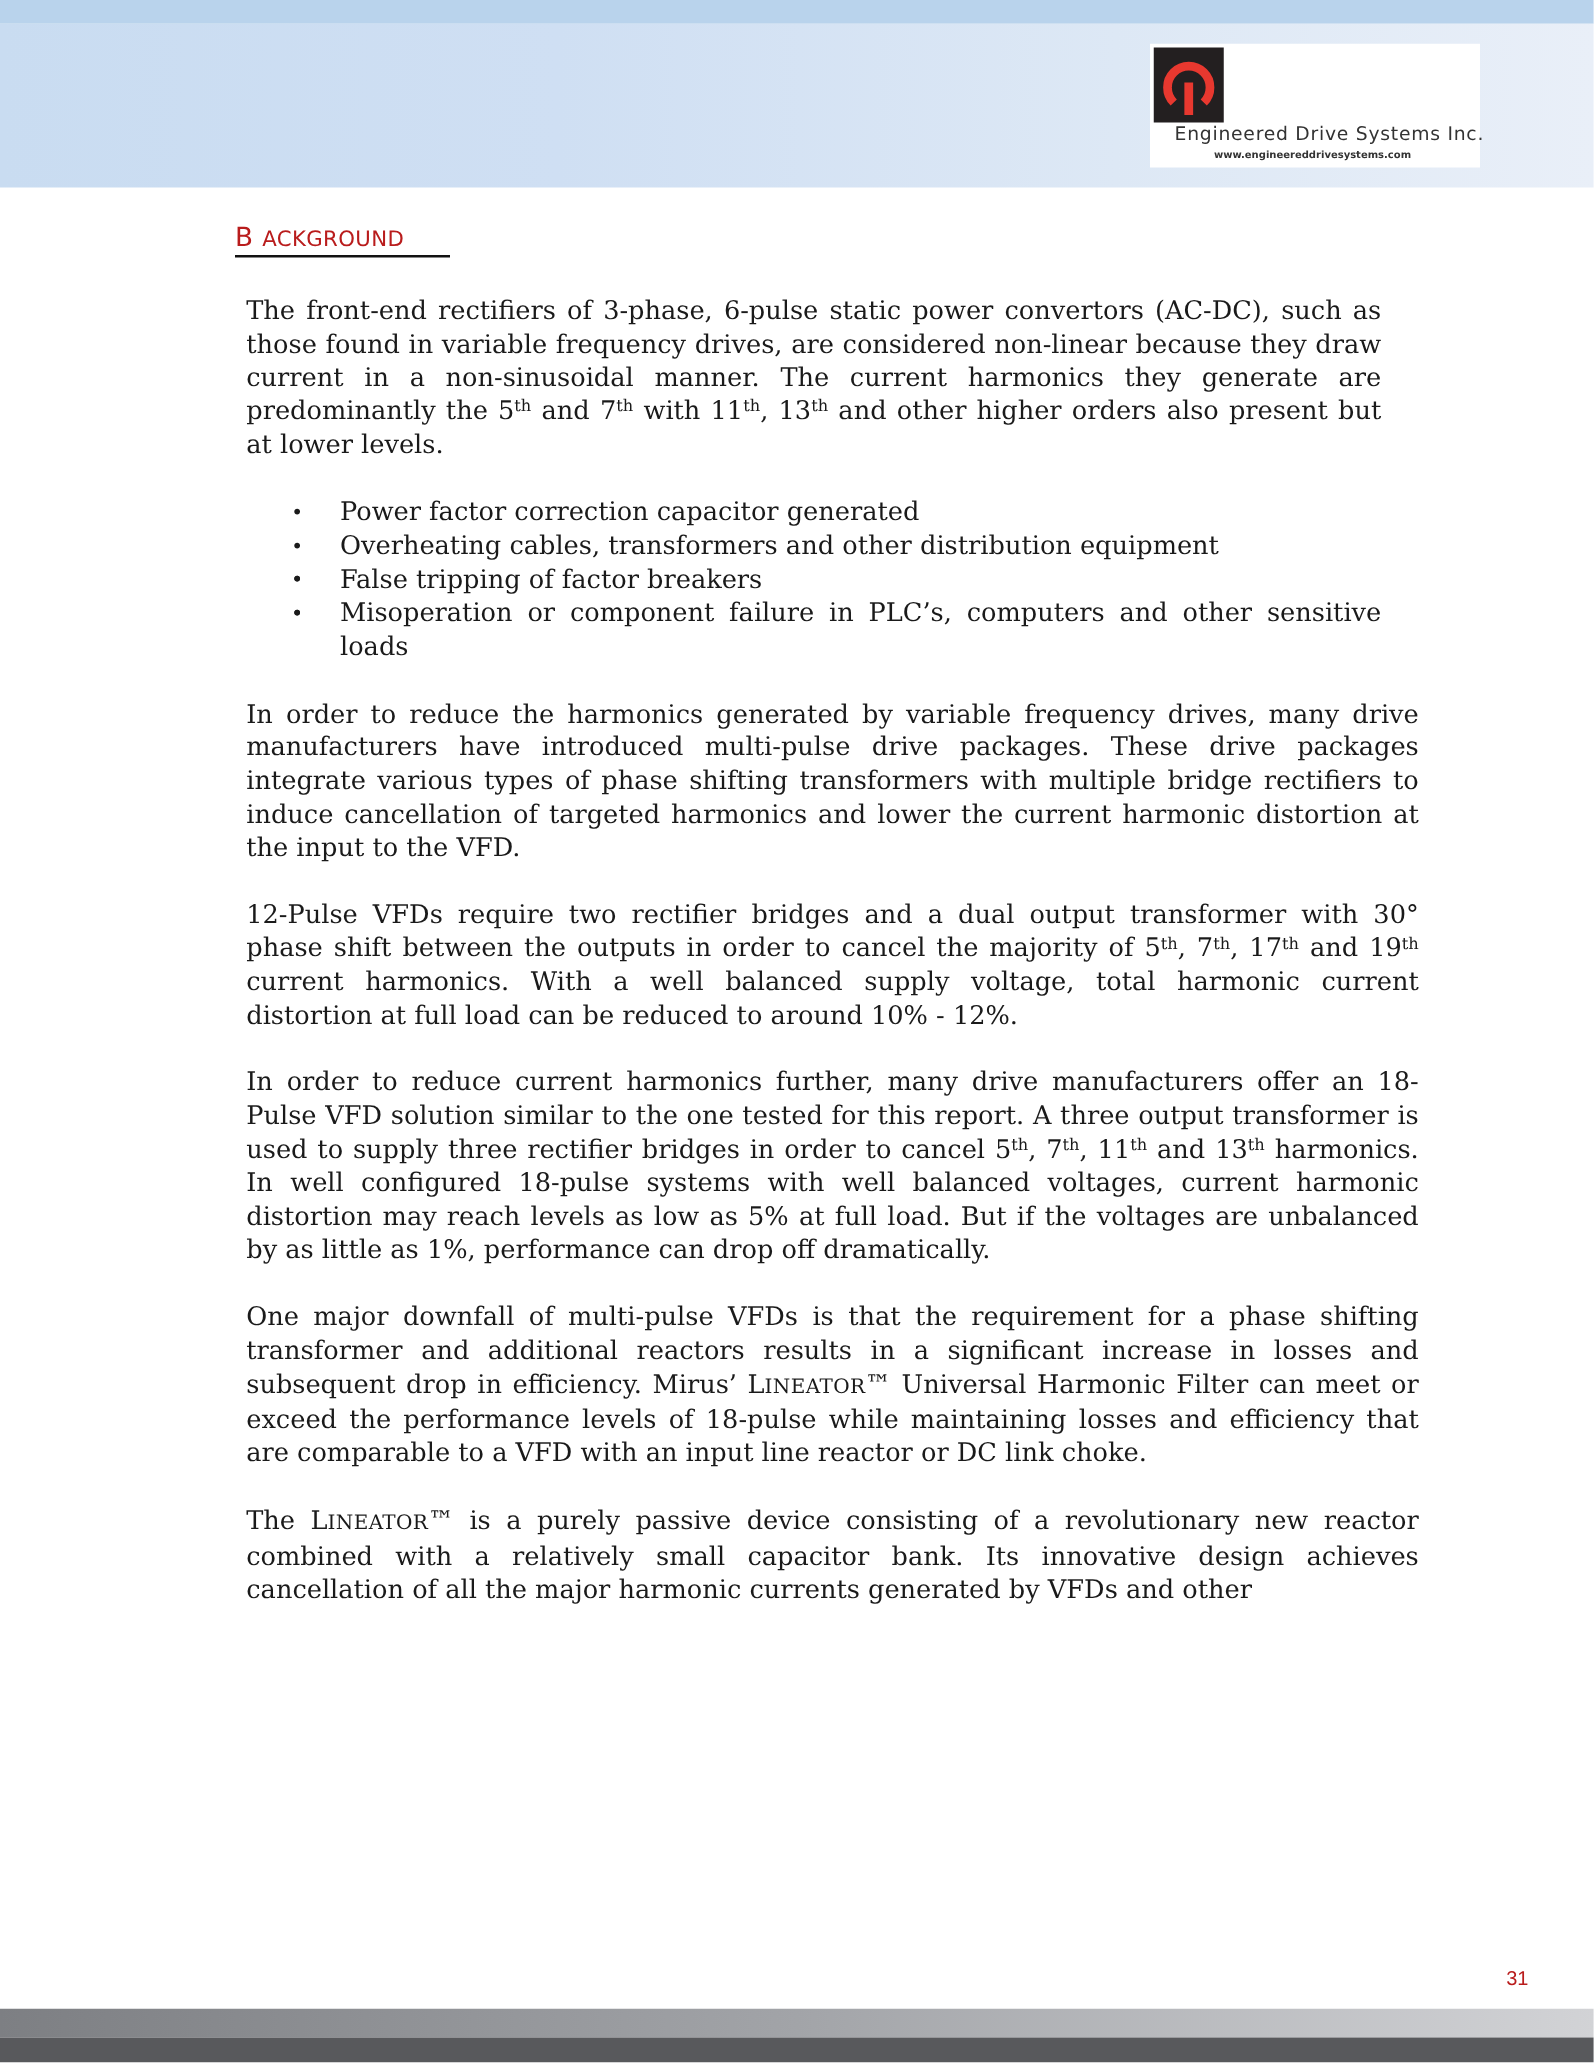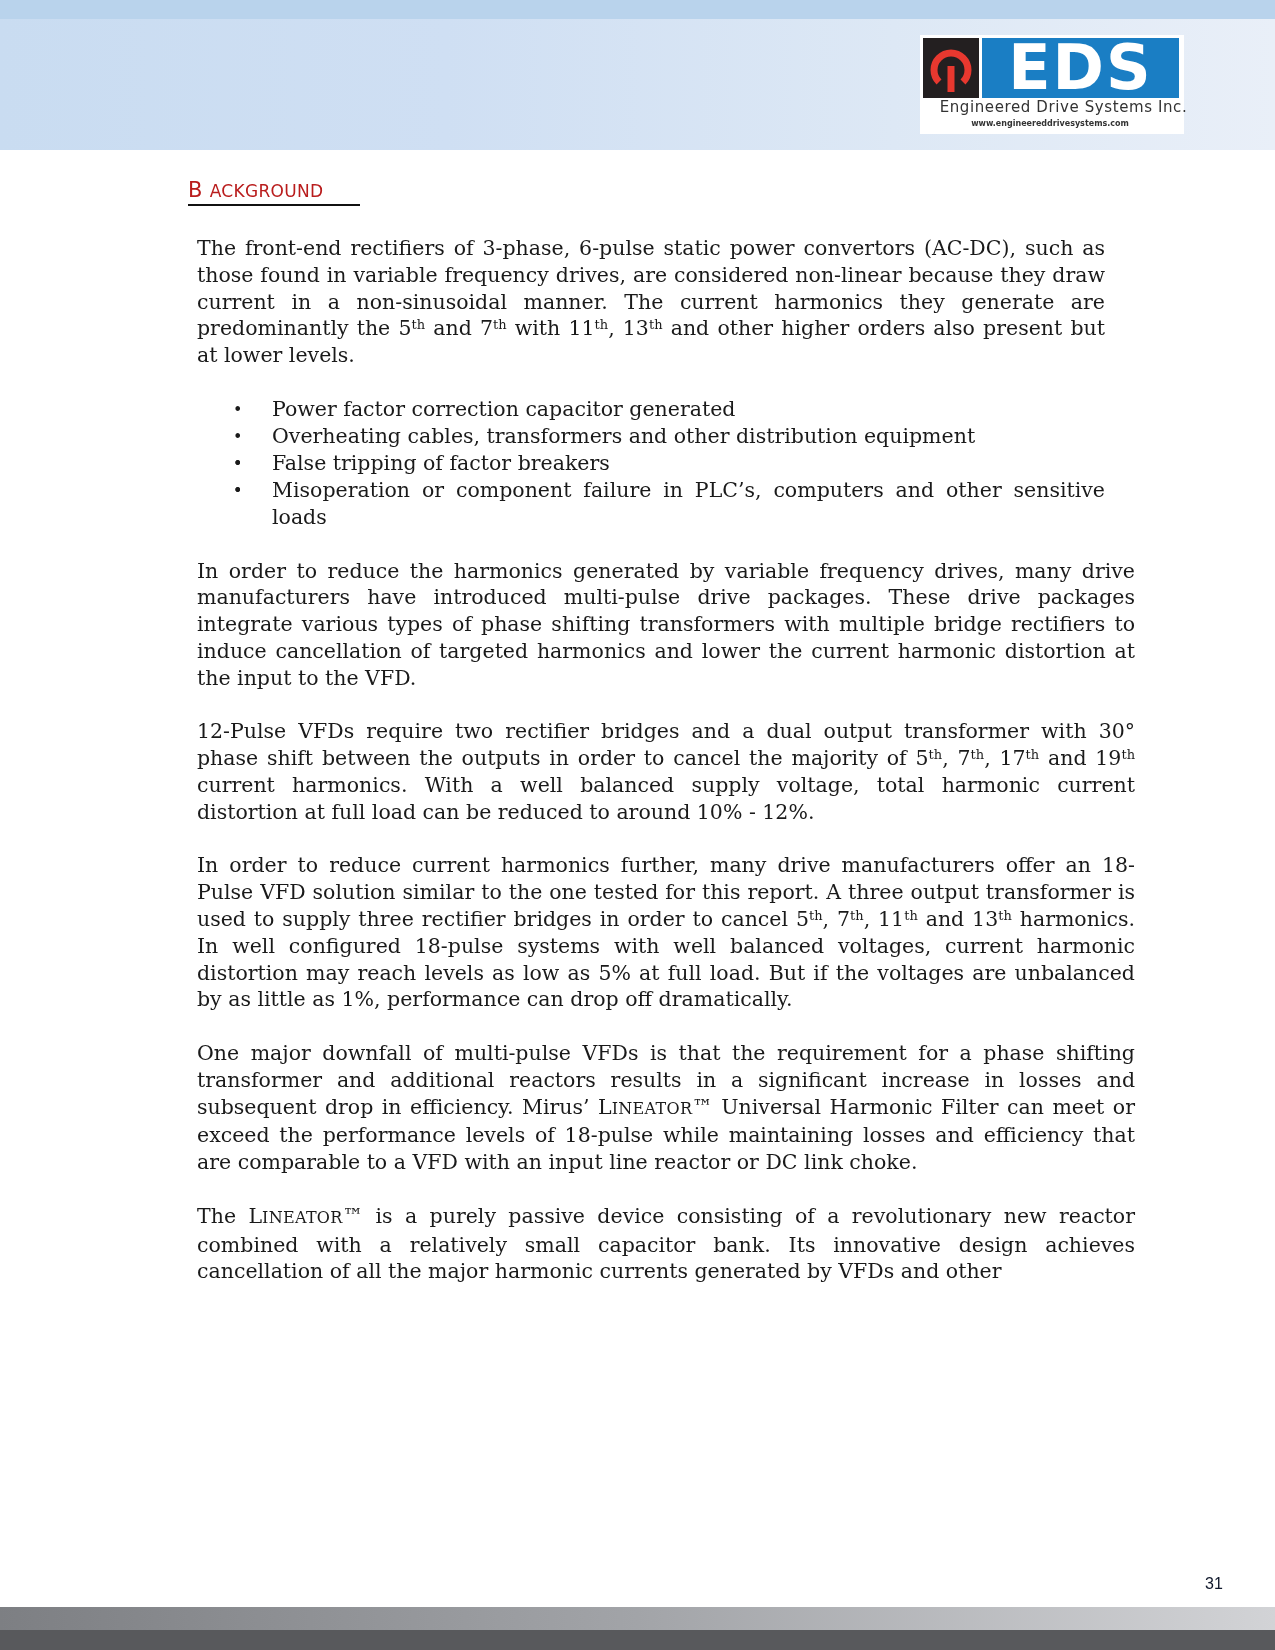--- a/index.html
+++ b/index.html
@@ -25,40 +25,37 @@
   .body-text { position:absolute; left:197px; top:235px; width:938px; font-size:20.5px; line-height:26.8px; }
   .body-text p { margin:0 0 26.8px 0; text-align:justify; }
   .body-text sup { font-size:13px; vertical-align:6px; line-height:0; }
   .body-text .sc { font-size:16px; letter-spacing:0.3px; }
   .bullets { list-style:none; margin:0; padding:0; }
   .bullets li { position:relative; padding-left:75px; text-align:justify; margin-right:30px; line-height:27px; }
   .bullets li .dot { position:absolute; left:36px; top:0; font-size:16px; }
   .lead { margin-bottom:0 !important; }
   .narrow { margin-right:30px !important; }
   .page-number { position:absolute; left:1205px; top:1575px; font-family:"Liberation Sans", sans-serif;
-         font-size:16px; color:#0f172a; }
+         font-size:16px; color:#b91c1c; }
   .footer-light { position:absolute; left:0; top:1607px; width:1275px; height:23px;
          background:linear-gradient(to right,#7d7f83 0%,#a2a4a8 50%,#d2d3d6 100%); }
   .footer-dark { position:absolute; left:0; top:1630px; width:1275px; height:20px; background:#58595c; }
 </style>
 </head>
 <body>
 
 <div class="top-strip"></div>
 <div class="header-band"></div>
 
 <div class="logo">
   <div class="black-box">
     <svg width="56" height="60" viewBox="0 0 56 60">
       <path d="M16 44 A17 17 0 1 1 40 44" fill="none" stroke="#e8382f" stroke-width="7" stroke-linecap="butt"></path>
       <rect x="24.5" y="28" width="7" height="26" fill="#e8382f"></rect>
     </svg>
-  </div>
-  <div class="blue-box">
-    <div class="eds-text">EDS</div>
   </div>
   <div class="company">Engineered Drive Systems Inc.</div>
   <div class="url">www.engineereddrivesystems.com</div>
 </div>
 
 <div class="section-heading"><span>B</span> <span class="small">ACKGROUND</span></div>
 <div class="heading-rule"></div>
 
 <div class="body-text">
 

